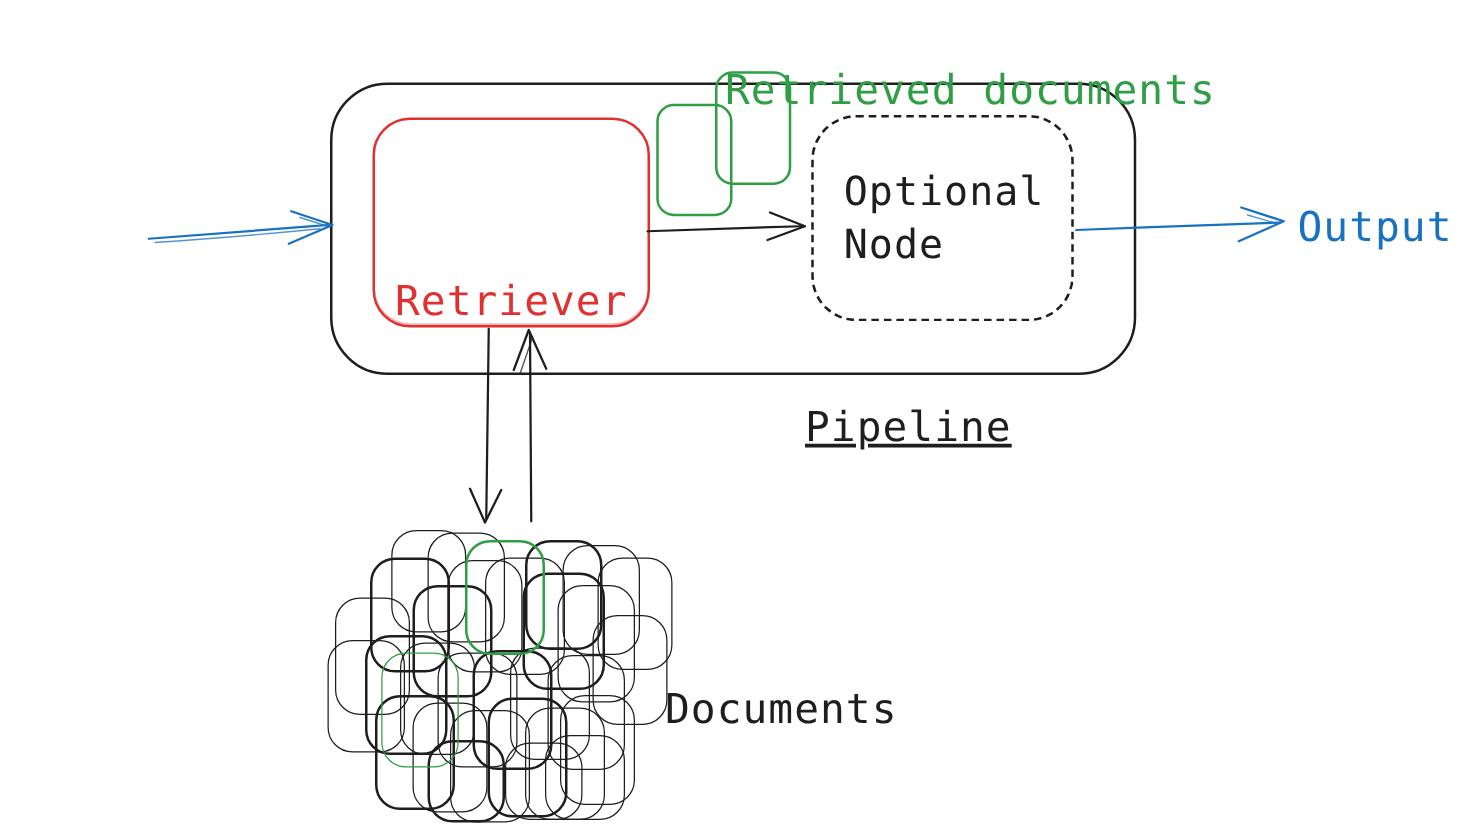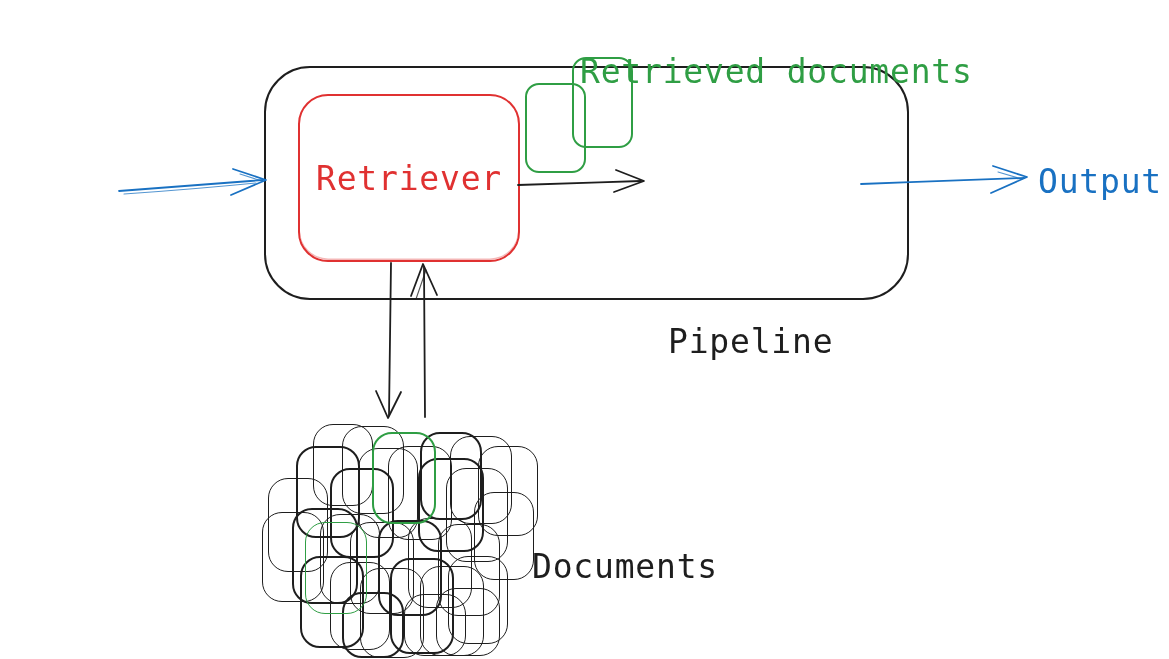--- a/index.html
+++ b/index.html
@@ -29,21 +29,21 @@
     border: 2.2px solid var(--ink);
     border-radius: 46px;
     background: transparent;
   }
   .retriever-node {
     position: absolute;
     left: 298px; top: 94px;
     width: 218px; height: 164px;
     border: 2px solid var(--red);
     border-radius: 30px;
-    display: flex; align-items: center; justify-content: center;
+    display: flex; align-items: flex-end; justify-content: center;
     color: var(--red);
     font-size: 33px; letter-spacing: 0.8px;
     background: transparent;
     box-shadow: inset 0 -1.5px 0 rgba(224,49,49,0.35);
   }
   .retrieved-card {
     position: absolute;
     border: 2px solid var(--green);
     border-radius: 14px;
     background: transparent;
@@ -61,21 +61,21 @@
     box-sizing: border-box;
     padding-left: 24px;
     color: var(--ink);
     font-size: 32px; letter-spacing: 0.8px; line-height: 1.3;
   }
   .optional-node span { width: 180px; white-space: normal; }
 
   .query-label   { left: 8px;    top: 162px; }
   .rd-label      { left: 580px;  top: 8px;   }
   .output-label  { left: 1038px; top: 162px; }
-  .pipeline-label{ left: 668px;  top: 322px; }
+  .pipeline-label{ left: 644px;  top: 322px; text-decoration: underline; }
   .docs-label    { left: 532px;  top: 547px; }
 
   .overlay {
     position: absolute; left: 0; top: 0;
     width: 1169px; height: 659px;
     pointer-events: none;
   }
   .overlay path {
     fill: none;
     stroke-width: 1.8;
@@ -102,20 +102,23 @@
 
   <div class="pipeline-box"></div>
 
   <div class="retriever-node">
     <span>Retriever</span>
   </div>
 
   <div class="retrieved-card a"></div>
   <div class="retrieved-card b"></div>
 
+  <div class="optional-node">
+    <span>Optional Node</span>
+  </div>
 
   <div class="cluster">
       <div class="dcard" style="left: 313px; top: 424px; width: 58px; height: 80px; border-width: 1.4px;"></div>
       <div class="dcard" style="left: 342px; top: 426px; width: 60px; height: 86px; border-width: 1.7px;"></div>
       <div class="dcard" style="left: 296px; top: 446px; width: 60px; height: 88px; border-width: 2px;"></div>
       <div class="dcard" style="left: 268px; top: 478px; width: 58px; height: 92px; border-width: 1.4px;"></div>
       <div class="dcard" style="left: 262px; top: 512px; width: 60px; height: 88px; border-width: 1.7px;"></div>
       <div class="dcard" style="left: 292px; top: 508px; width: 62px; height: 92px; border-width: 2px;"></div>
       <div class="dcard" style="left: 320px; top: 514px; width: 58px; height: 88px; border-width: 1.4px;"></div>
       <div class="dcard" style="left: 350px; top: 522px; width: 62px; height: 90px; border-width: 1.7px;"></div>

